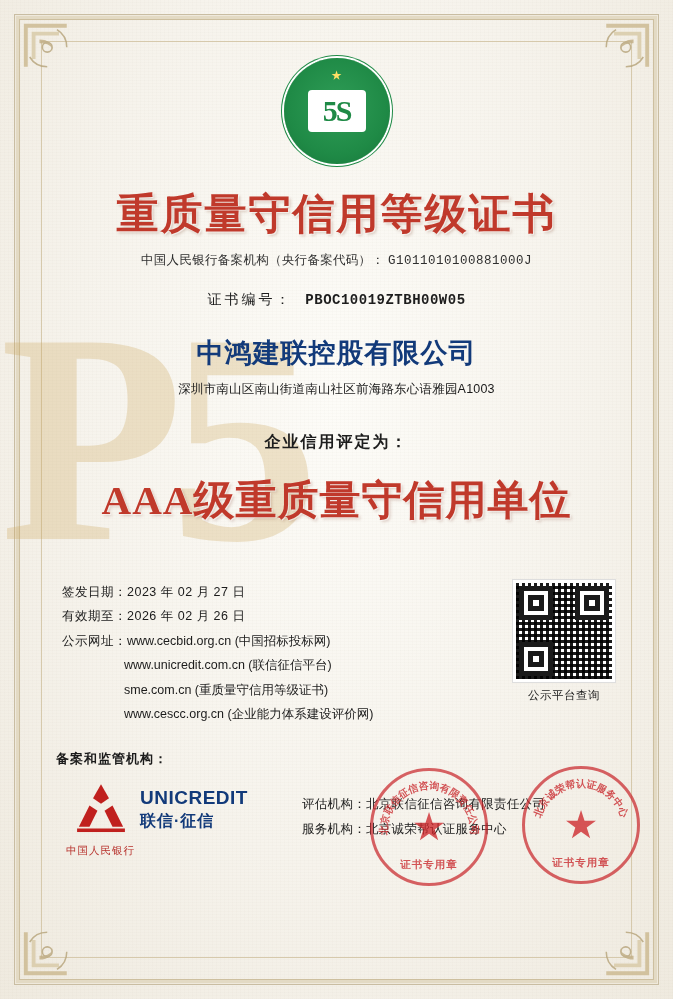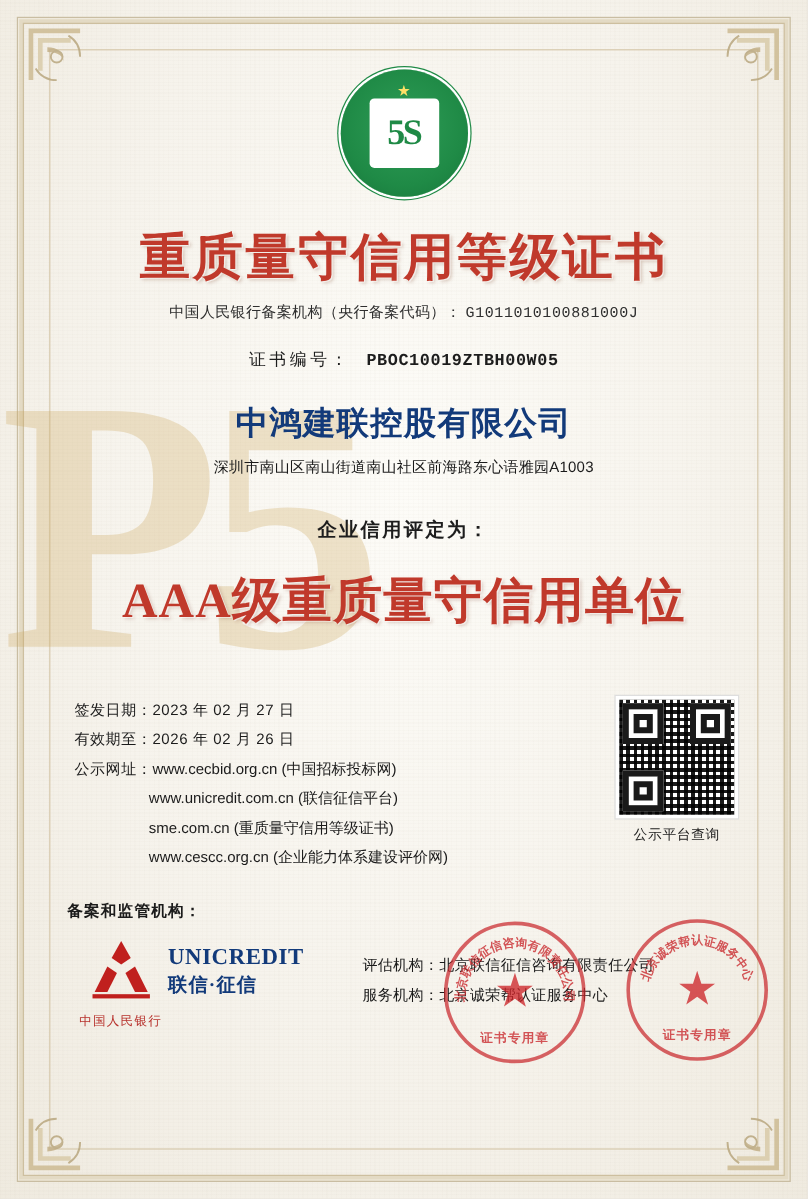--- a/index.html
+++ b/index.html
@@ -93,21 +93,21 @@
     height: 106px;
     border-radius: 50%;
     background: radial-gradient(circle at 50% 45%, #2f9d57 0%, #1f8a46 62%, #17753a 100%);
     box-shadow: 0 0 0 2px #ffffff, 0 0 0 3px #1f8a46;
     display: flex;
     align-items: center;
     justify-content: center;
   }
   .emblem-core {
     width: 58px;
-    height: 58px;
+    height: 42px;
     border-radius: 4px;
     background: #ffffff;
     display: flex;
     align-items: center;
     justify-content: center;
     color: #1f8a46;
     font-family: "Liberation Serif", serif;
     font-weight: bold;
     font-size: 30px;
     letter-spacing: -2px;
@@ -266,21 +266,21 @@
   .unicredit {
     position: absolute;
     left: 18px;
     top: 36px;
     display: flex;
     align-items: center;
     gap: 8px;
   }
   .uc-mark { width: 62px; height: 58px; }
   .uc-text {
-    font-family: Liberation Serif, serif;
+    font-family: Liberation Sans, sans-serif;
     color: #123a7a;
   }
   .uc-text .en {
     font-size: 19px;
     font-weight: bold;
     letter-spacing: 0.5px;
   }
   .uc-text .cn {
     font-size: 16px;
     font-weight: bold;

